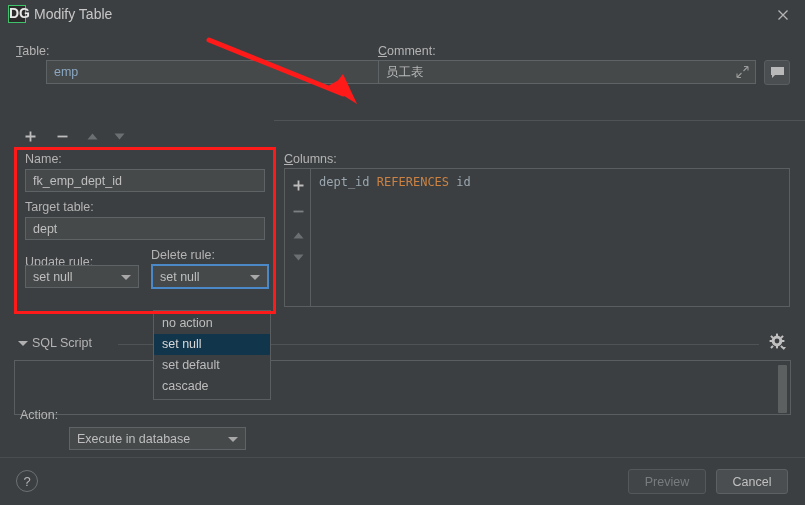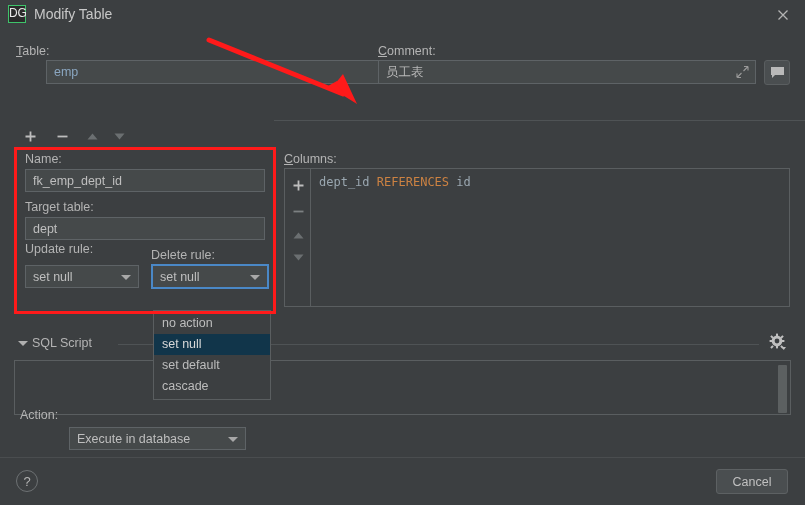--- a/index.html
+++ b/index.html
@@ -23,21 +23,21 @@
   .titlebar {
     position: absolute; left: 0; top: 0; width: 805px; height: 30px;
     background: #3c3f41;
   }
   .dg-logo {
     position: absolute; left: 8px; top: 5px;
     width: 18px; height: 18px;
     border: 1.5px solid #3ec36a;
     background: #2b2b2b;
     color: #e8e8e8;
-    font-size: 12px; font-weight: normal;
+    font-size: 14px; font-weight: bold;
     line-height: 15px; text-align: center;
     letter-spacing: -0.2px;
     font-family: "Liberation Sans", sans-serif;
   }
   .title-text {
     position: absolute; left: 34px; top: 6px;
     font-size: 14px; color: #c8c8c8;
   }
   .close-btn {
     position: absolute; right: 14px; top: 7px;
@@ -351,21 +351,21 @@
     <div class="field-label" style="left:7px; top:2px">
       <span class="mn">N</span><span>ame:</span>
     </div>
     <div class="input-box" style="left:7px; top:19px; width:240px; height:23px">fk_emp_dept_id</div>
 
     <div class="field-label" style="left:7px; top:50px">
       <span class="mn">T</span><span>arget table:</span>
     </div>
     <div class="input-box" style="left:7px; top:67px; width:240px; height:23px">dept</div>
 
-    <div class="field-label" style="left:7px; top:92px">
+    <div class="field-label" style="left:7px; top:105px">
       <span class="mn">U</span><span>pdate rule:</span>
     </div>
     <div class="combo" style="left:7px; top:115px; width:114px; height:23px">
       <span>set null</span>
       <span class="arrow"></span>
     </div>
 
     <div class="field-label" style="left:133px; top:98px">
       <span class="mn">D</span><span>elete rule:</span>
     </div>
@@ -442,20 +442,21 @@
   </div>
 
   <div class="lbl" id="action-label">Action:</div>
   <div class="combo" id="action-combo">
     <span>Execute in database</span>
     <span class="arrow"></span>
   </div>
 
   <div class="footer-sep"></div>
   <div class="help-btn">?</div>
+  <div class="btn disabled" id="btn-preview">Preview</div>
   <div class="btn" id="btn-cancel">Cancel</div>
 
   <div id="dropdown">
     <div class="dd-item">no action</div>
     <div class="dd-item selected">set null</div>
     <div class="dd-item">set default</div>
     <div class="dd-item">cascade</div>
   </div>
 
   <div id="red-rect"></div>

